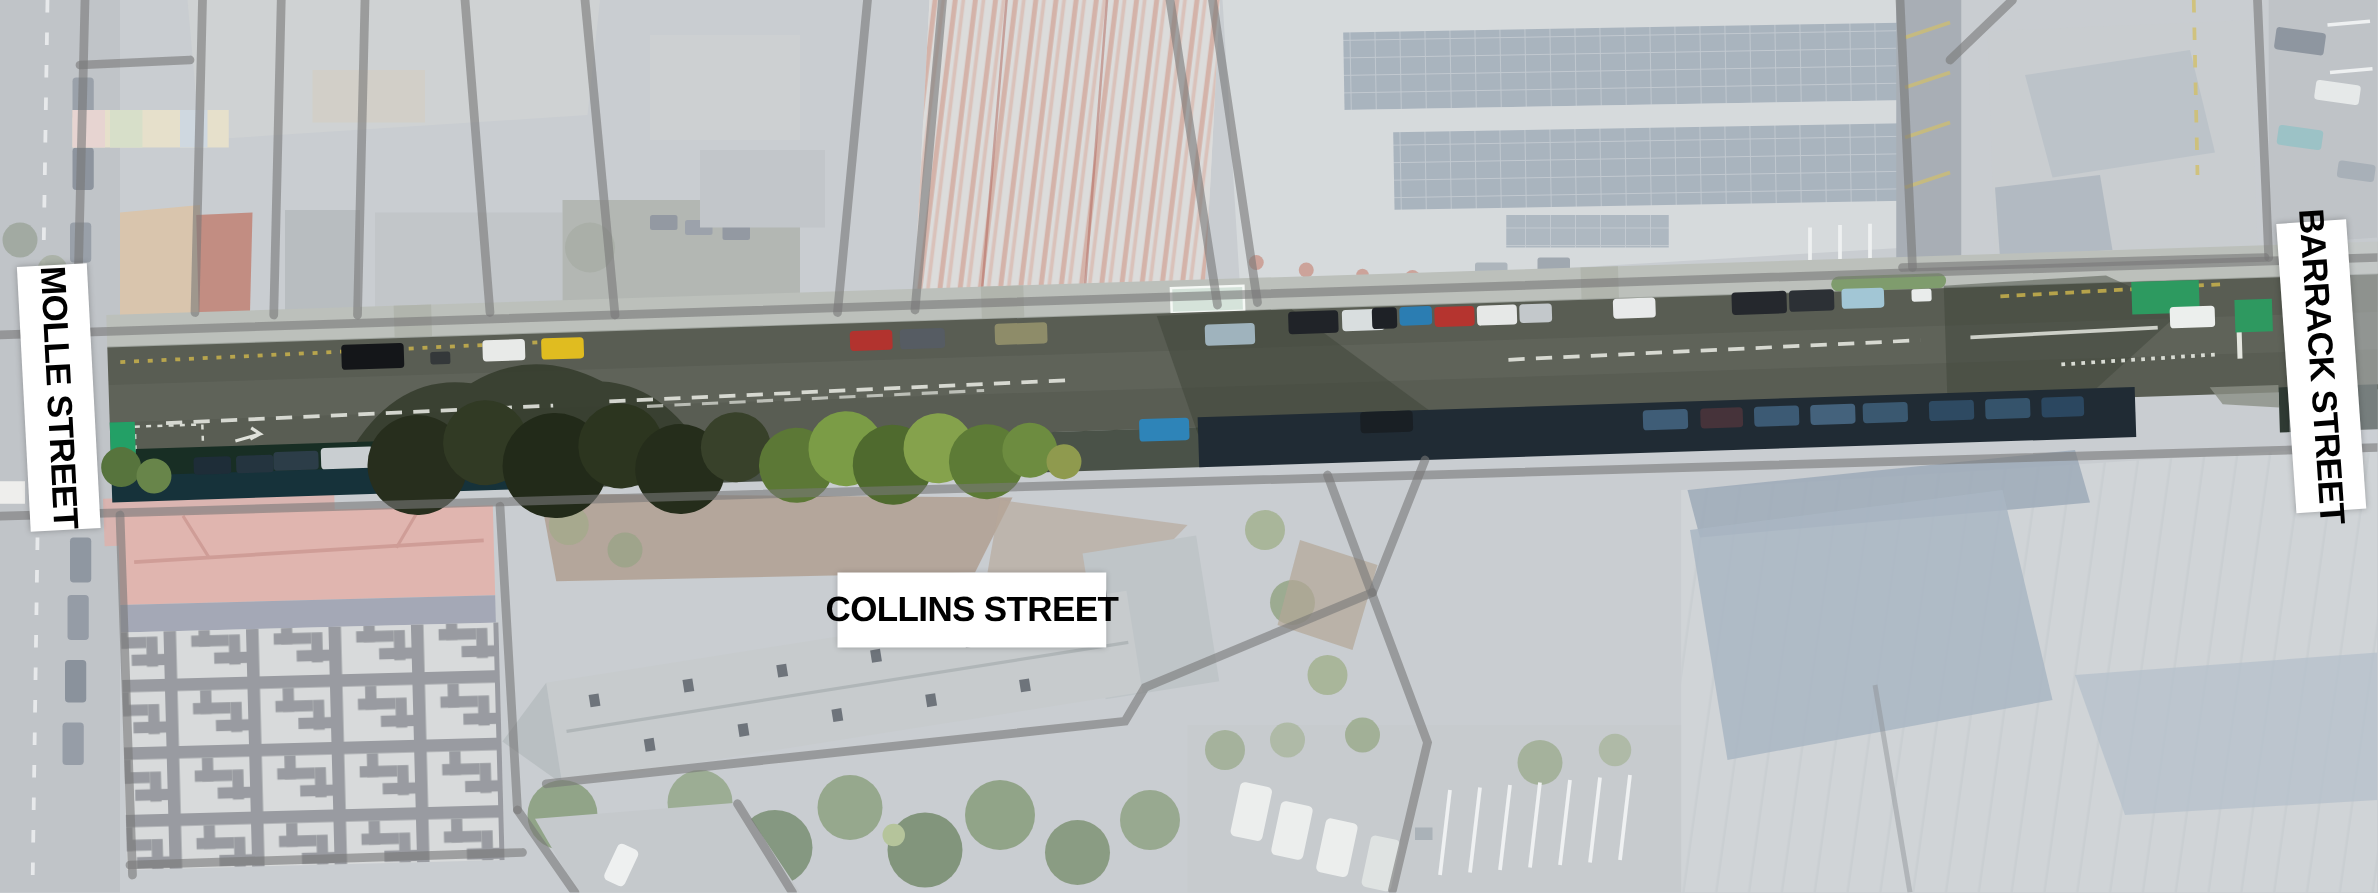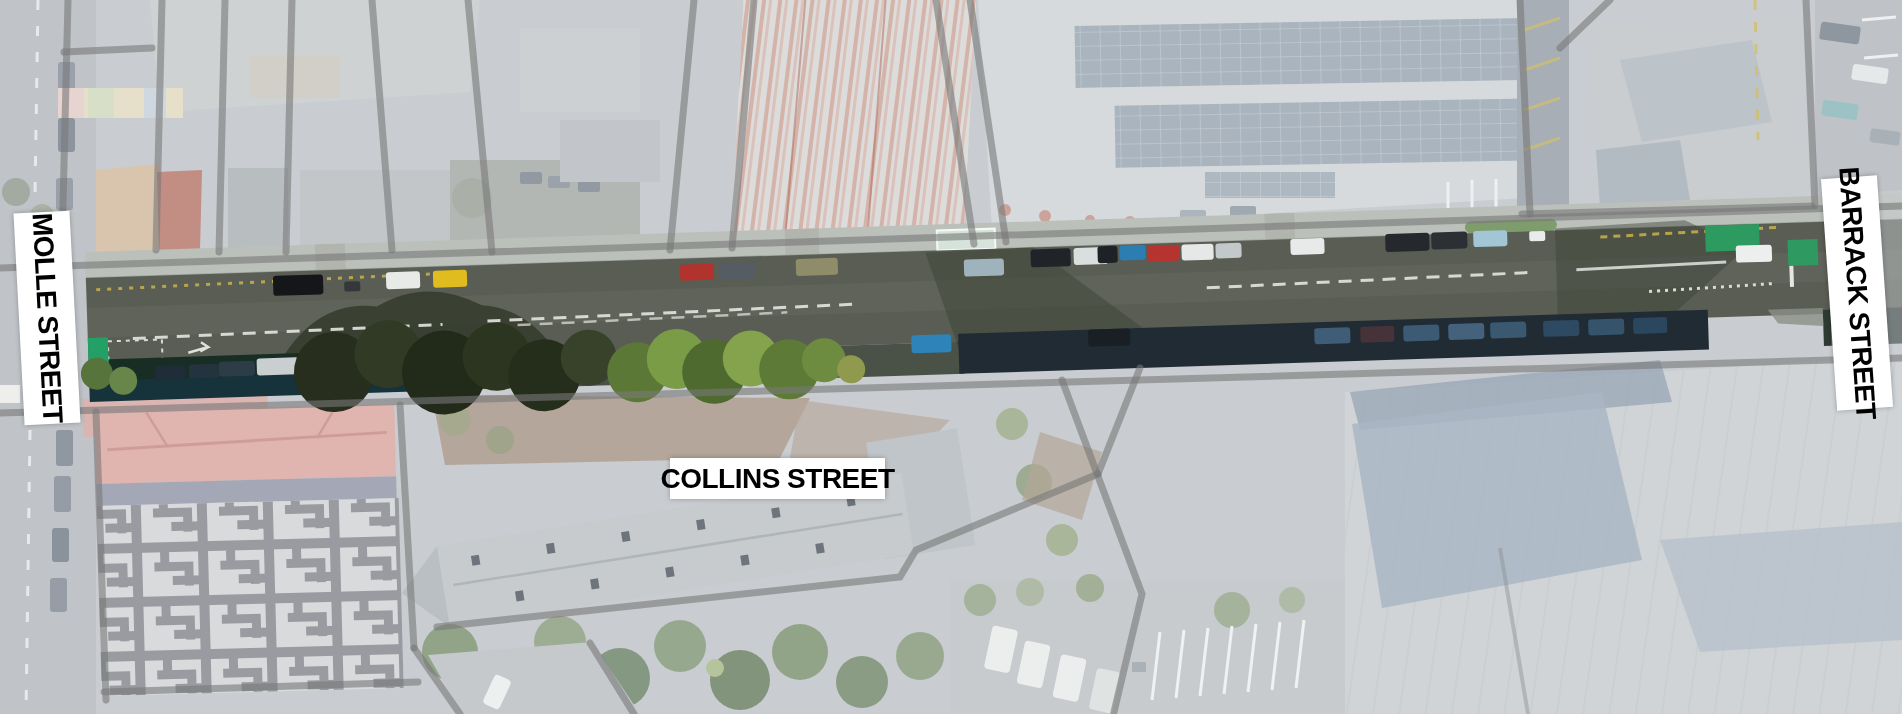--- a/index.html
+++ b/index.html
@@ -3,21 +3,21 @@
 <meta charset="utf-8">
 <style>
   html,body{margin:0;padding:0;background:#c9cdd1;}
   #stage{position:relative;width:1902px;height:714px;overflow:hidden;
          font-family:"Liberation Sans",sans-serif;}
   #aerial{position:absolute;left:0;top:0;}
   .street-label{position:absolute;display:flex;align-items:center;justify-content:center;
     background:#ffffff;color:#000;font-weight:700;font-size:28px;letter-spacing:-0.5px;
     white-space:nowrap;box-shadow:0 0 5px rgba(0,0,0,.28);}
   #molle-label{left:-59px;top:290px;width:212px;height:56px;transform:rotate(87deg);}
-  #collins-label{left:670px;top:458px;width:215px;height:41px;}
+  #collins-label{left:670px;top:458px;width:215px;height:60px;}
   #barrack-label{left:1741px;top:265px;width:232px;height:56px;transform:rotate(86deg);}
 </style>
 </head>
 <body>
 
 <div id="stage">
 <svg id="aerial" width="1902" height="714" viewBox="0 0 1902 714">
   <defs>
     <pattern id="rust" width="16" height="44" patternUnits="userSpaceOnUse" patternTransform="rotate(4)">
       <rect width="16" height="44" fill="#dcdcdb"></rect>

